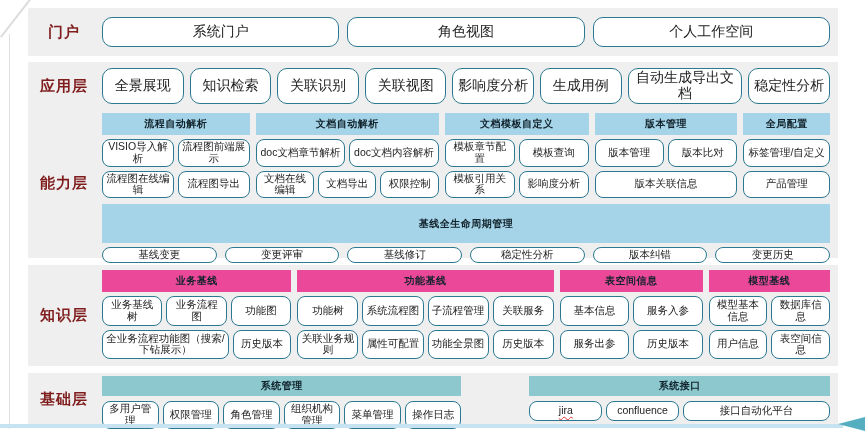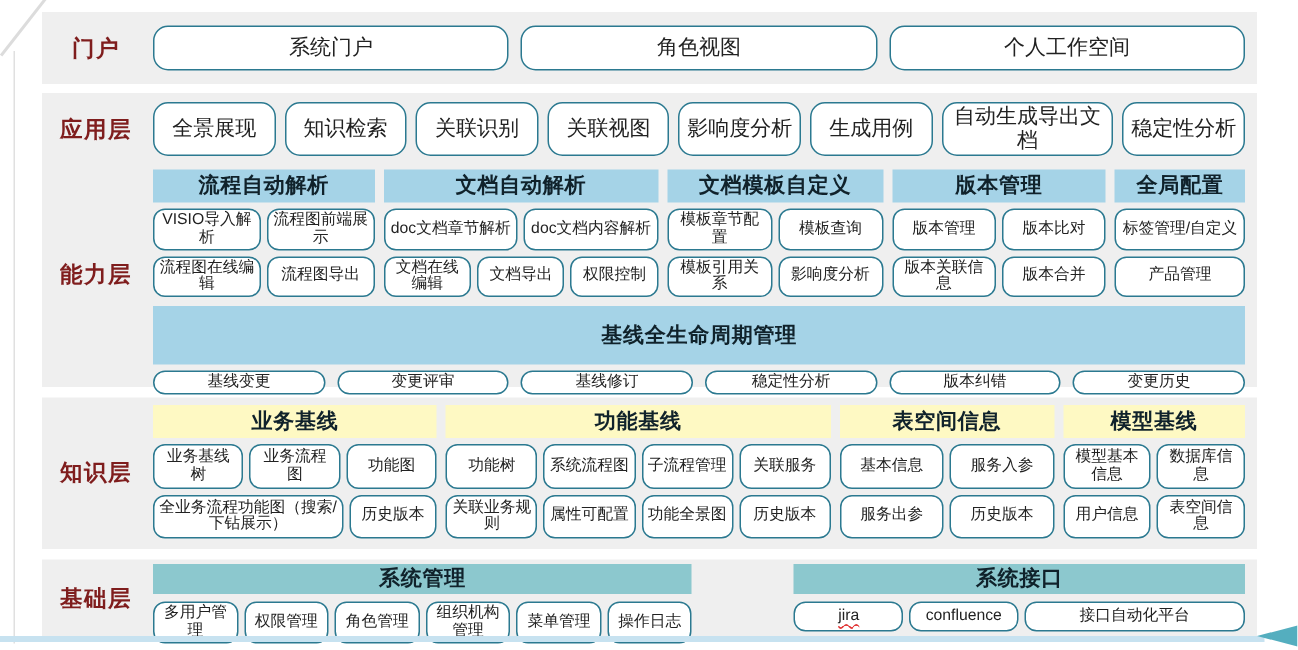--- a/index.html
+++ b/index.html
@@ -26,24 +26,24 @@
 
   .row{display:flex;gap:5px;min-width:0}
   .box{background:#fff;border:1.6px solid #2b7990;border-radius:8px;display:flex;align-items:center;justify-content:center;
        text-align:center;font-size:10.5px;color:#222;line-height:1.12;padding:1px 3px;flex:1;min-width:0;overflow:hidden}
   .portal .box,.application .box{font-size:14px;border-radius:10px;border-width:1.8px}
   .application .box:nth-child(7){flex:1.45}
 
   .groups{display:flex;gap:6px;flex:1;min-width:0}
   .group{display:flex;flex-direction:column;gap:4px;min-width:0}
   .group .row{flex:1;gap:4px}
-  .group-header{display:flex;align-items:center;justify-content:center;font-weight:bold;font-size:14px;color:#10222b;
+  .group-header{display:flex;align-items:center;justify-content:center;font-weight:bold;font-size:10px;color:#10222b;
                 height:22px;flex:0 0 auto;letter-spacing:.5px}
   .hdr-blue{background:#a5d3e7}
-  .hdr-green{background:#fef9c3}
+  .hdr-green{background:#ec4899}
   .hdr-teal{background:#8cc8ce}
 
   .cap{flex:0 0 84px}
   .cap .group:nth-child(1){flex:150}
   .cap .group:nth-child(2){flex:186}
   .cap .group:nth-child(3){flex:146}
   .cap .group:nth-child(4){flex:145}
   .cap .group:nth-child(5){flex:88}
 
   .baseline-header{margin-top:6px;height:39px}
@@ -136,21 +136,20 @@
           </div>
         </div>
         <div class="group">
           <div class="group-header hdr-blue">版本管理</div>
           <div class="row">
             <div class="box">版本管理</div>
             <div class="box">版本比对</div>
           </div>
           <div class="row">
             <div class="box">版本关联信息</div>
-            <div class="box">版本合并</div>
           </div>
         </div>
         <div class="group">
           <div class="group-header hdr-blue">全局配置</div>
           <div class="row">
             <div class="box">标签管理/自定义</div>
           </div>
           <div class="row">
             <div class="box">产品管理</div>
           </div>

